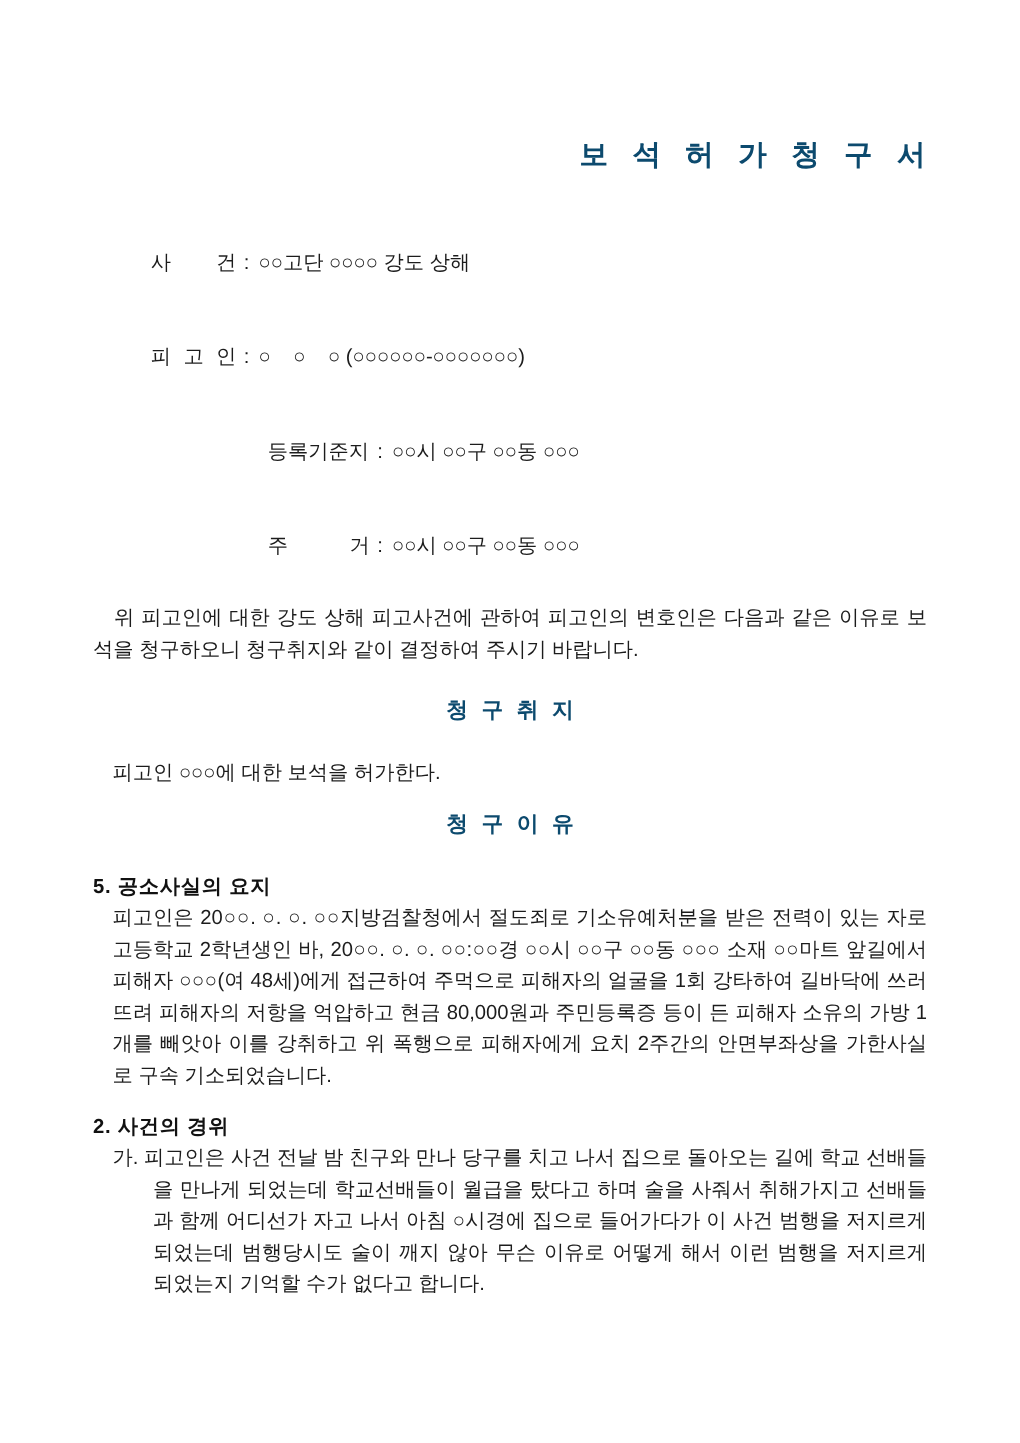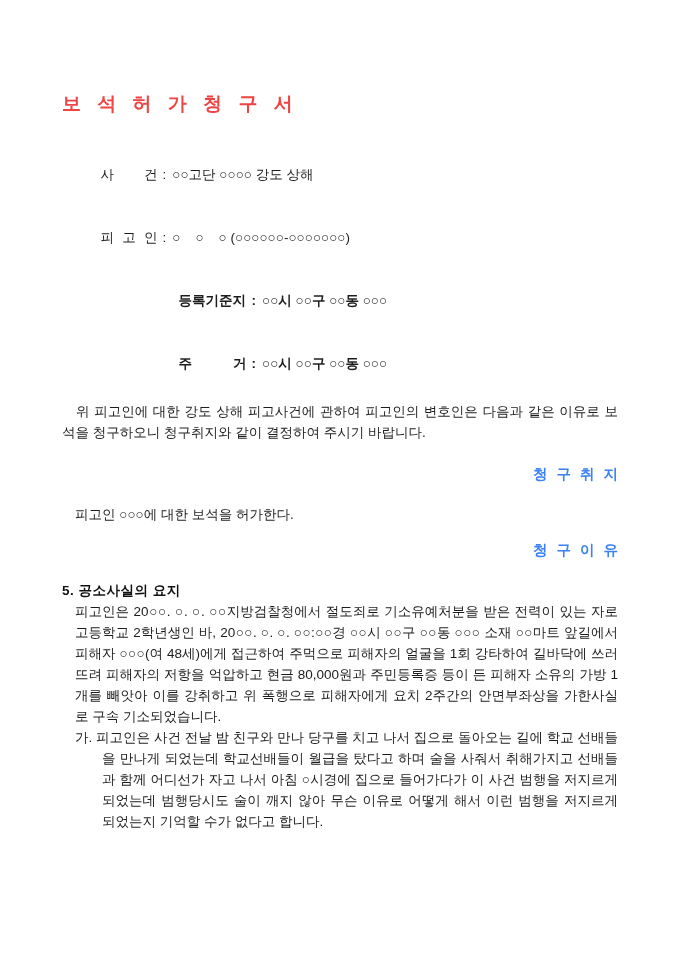--- a/index.html
+++ b/index.html
@@ -11,50 +11,50 @@
   }
   .page {
     width: 680px; height: 962px;
     background: #ffffff;
     padding: 92px 62px 20px 62px;
     overflow: hidden;
     font-size: 13.5px;
     line-height: 21px;
   }
   .doc-title {
-    text-align: left;
+    text-align: right;
     font-size: 19px;
     font-weight: bold;
     line-height: 24px;
     word-spacing: 9px;
     letter-spacing: 1px;
     margin-bottom: 27px;
-    color: #ef4444;
+    color: #0c4a6e;
   }
   .fields { padding-left: 16px; }
   .frow { white-space: pre-wrap; }
-  .frow.sub { margin-left: 78px; font-weight: bold; }
+  .frow.sub { margin-left: 78px; }
   .flabel {
     display: inline-block;
     vertical-align: top;
     text-align: justify;
     text-align-last: justify;
   }
   .w4 { width: 57px; }
   .w5 { width: 68px; }
   .fcolon { display: inline-block; padding: 0 6px 0 5px; }
   .fvalue { white-space: pre-wrap; }
   .para { text-align: justify; }
   .intro { margin-top: 6px; text-indent: 14px; }
   .h-center {
-    text-align: right;
+    text-align: center;
     font-weight: bold;
     font-size: 14.5px;
     word-spacing: 5px;
-    color: #3b82f6;
+    color: #0c4a6e;
   }
   .h-purpose { margin-top: 21px; }
   .purpose1 { margin-top: 19px; padding-left: 13px; }
   .h-reason { margin-top: 15px; }
   .sec-heading {
     font-weight: bold;
     margin-top: 19px;
     letter-spacing: 0.5px;
     color: #111;
   }
@@ -92,20 +92,21 @@
 
   <div class="h-center h-purpose">청 구 취 지</div>
 
   <p class="para purpose1">피고인 ○○○에 대한 보석을 허가한다.</p>
 
   <div class="h-center h-reason">청 구 이 유</div>
 
   <div class="sec-heading">5. 공소사실의 요지</div>
   <p class="para sec-body">피고인은 20○○. ○. ○. ○○지방검찰청에서 절도죄로 기소유예처분을 받은 전력이 있는 자로 고등학교 2학년생인 바, 20○○. ○. ○. ○○:○○경 ○○시 ○○구 ○○동 ○○○ 소재 ○○마트 앞길에서 피해자 ○○○(여 48세)에게 접근하여 주먹으로 피해자의 얼굴을 1회 강타하여 길바닥에 쓰러뜨려 피해자의 저항을 억압하고 현금 80,000원과 주민등록증 등이 든 피해자 소유의 가방 1개를 빼앗아 이를 강취하고 위 폭행으로 피해자에게 요치 2주간의 안면부좌상을 가한사실로 구속 기소되었습니다.</p>
 
+  <div class="sec-heading sec2-heading">2. 사건의 경위</div>
 
   <div>
     <p class="para item">
       <span>가.</span> <span>피고인은 사건 전날 밤 친구와 만나 당구를 치고 나서 집으로 돌아오는 길에 학교 선배들을 만나게 되었는데 학교선배들이 월급을 탔다고 하며 술을 사줘서 취해가지고 선배들과 함께 어디선가 자고 나서 아침 ○시경에 집으로 들어가다가 이 사건 범행을 저지르게 되었는데 범행당시도 술이 깨지 않아 무슨 이유로 어떻게 해서 이런 범행을 저지르게 되었는지 기억할 수가 없다고 합니다.</span>
     </p>
     <p class="para item">
        
     </p>
 
   </div>

